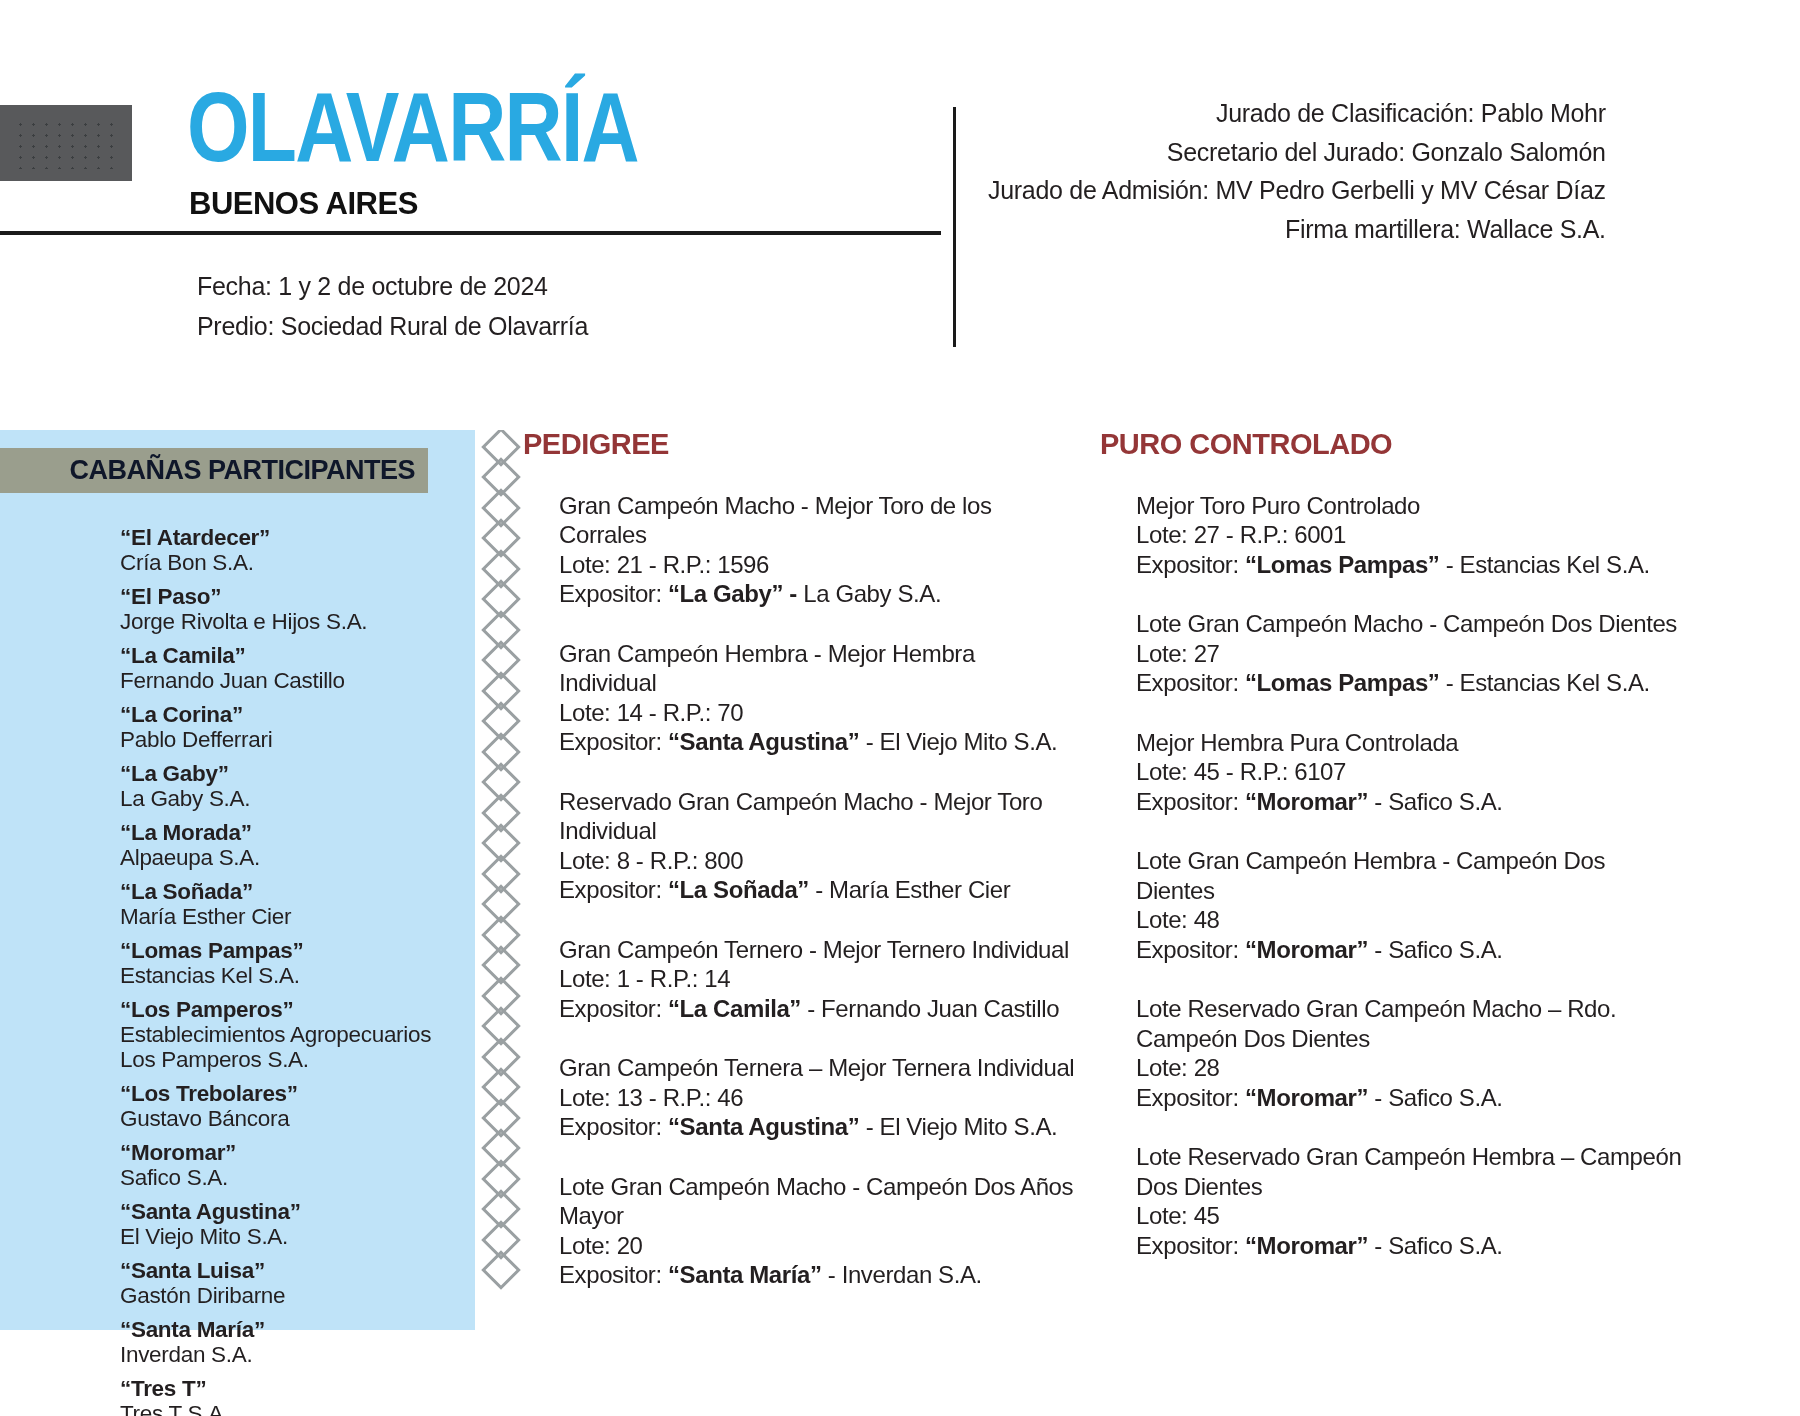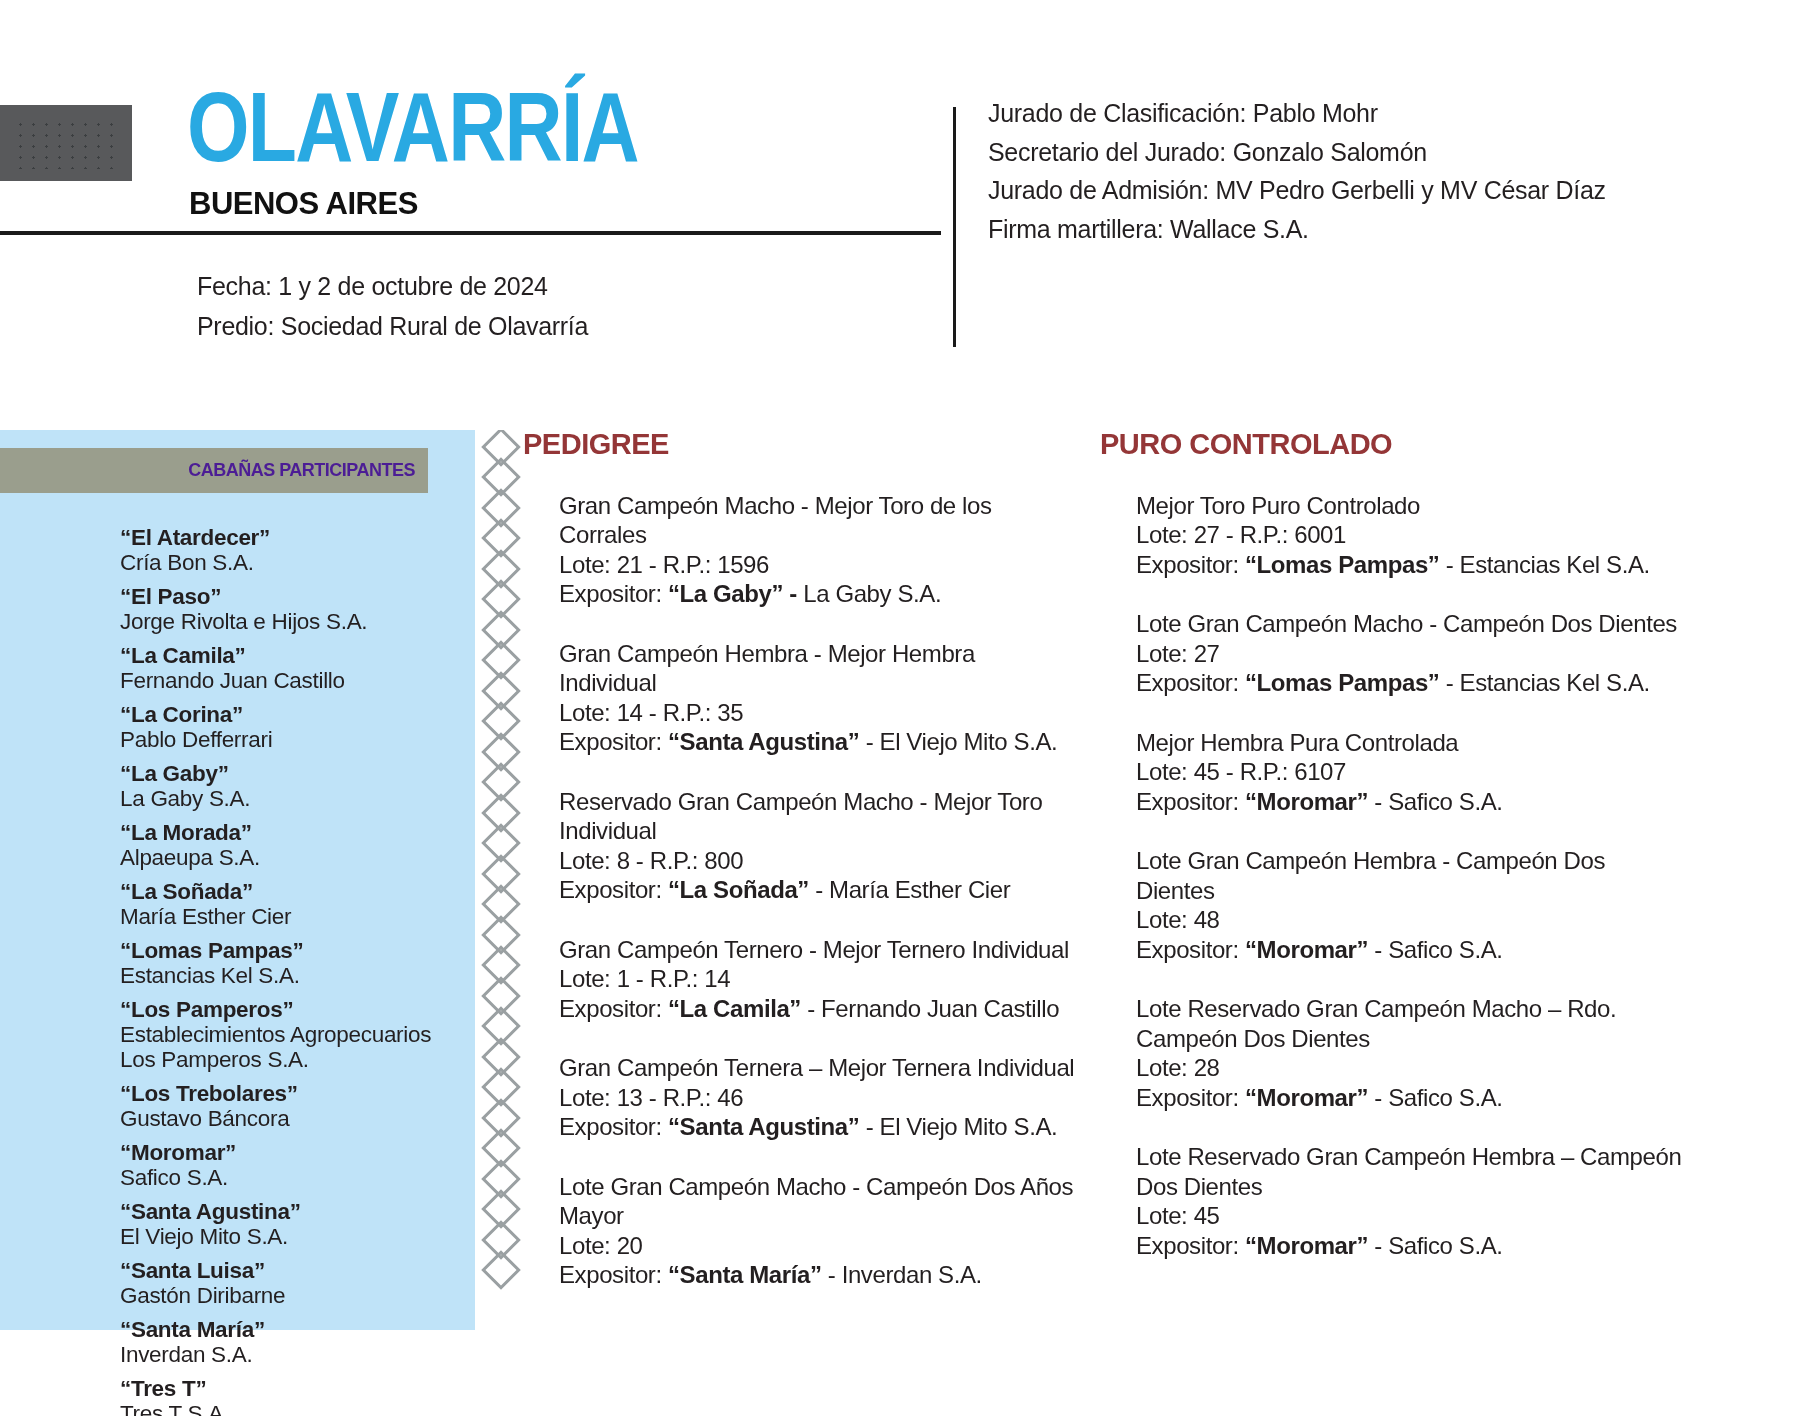--- a/index.html
+++ b/index.html
@@ -11,25 +11,25 @@
   .logo-box{position:absolute;left:0;top:105px;width:132px;height:76px;background:#58595b;}
   .logo-dots{position:absolute;left:14px;top:14px;right:14px;bottom:12px;
     background-image:radial-gradient(#3b3e40 1.3px,transparent 1.4px);
     background-size:13px 11px;}
   .city-title{position:absolute;left:187px;top:78px;font-size:98px;font-weight:bold;
     color:#29a9e2;line-height:1;letter-spacing:-2px;transform:scaleX(.82);transform-origin:left top;white-space:nowrap;}
   .province{position:absolute;left:189px;top:186px;font-size:31px;font-weight:bold;color:#111;letter-spacing:-0.5px;}
   .hrule{position:absolute;left:0;top:231px;width:941px;height:4px;background:#1a1a1a;}
   .vrule{position:absolute;left:953px;top:107px;width:3px;height:240px;background:#1a1a1a;}
   .venue-block{position:absolute;left:197px;top:266px;font-size:25px;line-height:40px;letter-spacing:-0.3px;}
-  .officials{position:absolute;left:988px;top:94px;font-size:25px;line-height:38.5px;letter-spacing:-0.3px;}
+  .officials{position:absolute;left:988px;top:94px;font-size:25px;line-height:38.5px;letter-spacing:-0.3px;text-align:right;}
   
   .sidebar{position:absolute;left:0;top:430px;width:475px;height:900px;background:#bfe3f8;}
   .sidebar-bar{position:absolute;left:0;top:18px;width:428px;height:45px;background:#9a9e8d;
-    color:#4c1d95;font-weight:bold;font-size:18px;letter-spacing:-0.5px;
+    color:#0f172a;font-weight:bold;font-size:27px;letter-spacing:-0.5px;
     display:flex;align-items:center;justify-content:flex-end;padding-right:13px;box-sizing:border-box;}
   .sidebar-list{position:absolute;left:120px;top:95px;width:345px;}
   .cabana{margin-bottom:9px;font-size:22.5px;line-height:25px;letter-spacing:-0.3px;}
   .cabana .cname{font-weight:bold;}
   .cabana .cowner{white-space:pre-line;}
   
   .chain{position:absolute;left:478px;top:430px;width:46px;height:902px;overflow:hidden;}
   .diamond{width:22px;height:22px;border:3px solid #9aa0a2;transform:rotate(45deg);margin:2.5px auto;}
   
   .col{position:absolute;top:430px;font-size:24px;line-height:29.5px;letter-spacing:-0.4px;}
@@ -168,21 +168,21 @@
 
     <div class="entry">
       <div class="award-title">Gran Campeón Macho - Mejor Toro de los
 Corrales</div>
       <div class="award-lote">Lote: 21 - R.P.: 1596</div>
       <div class="expositor"><span>Expositor: </span><b>“La Gaby” -</b><span> La Gaby S.A.</span></div>
     </div>
 
     <div class="entry">
       <div class="award-title">Gran Campeón Hembra - Mejor Hembra Individual</div>
-      <div class="award-lote">Lote: 14 - R.P.: 35</div>
+      <div class="award-lote">Lote: 14 - R.P.: 70</div>
       <div class="expositor"><span>Expositor: </span><b>“Santa Agustina”</b><span> - El Viejo Mito S.A.</span></div>
     </div>
 
     <div class="entry">
       <div class="award-title">Reservado Gran Campeón Macho - Mejor Toro
 Individual</div>
       <div class="award-lote">Lote: 8 - R.P.: 800</div>
       <div class="expositor"><span>Expositor: </span><b>“La Soñada”</b><span> - María Esther Cier</span></div>
     </div>
 

